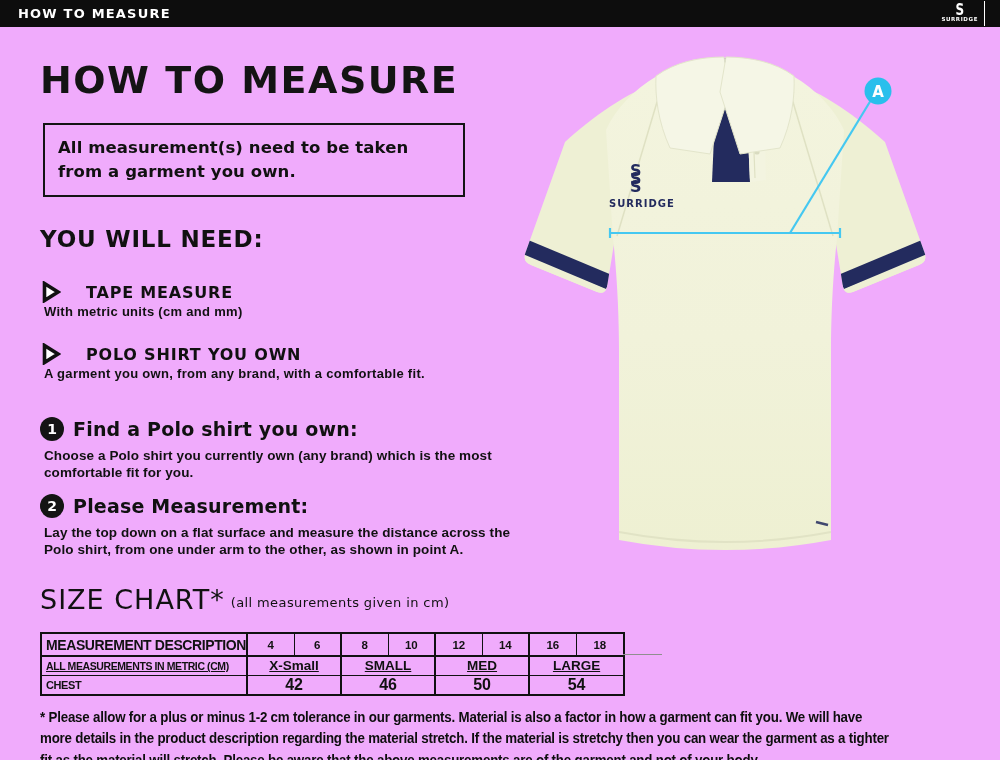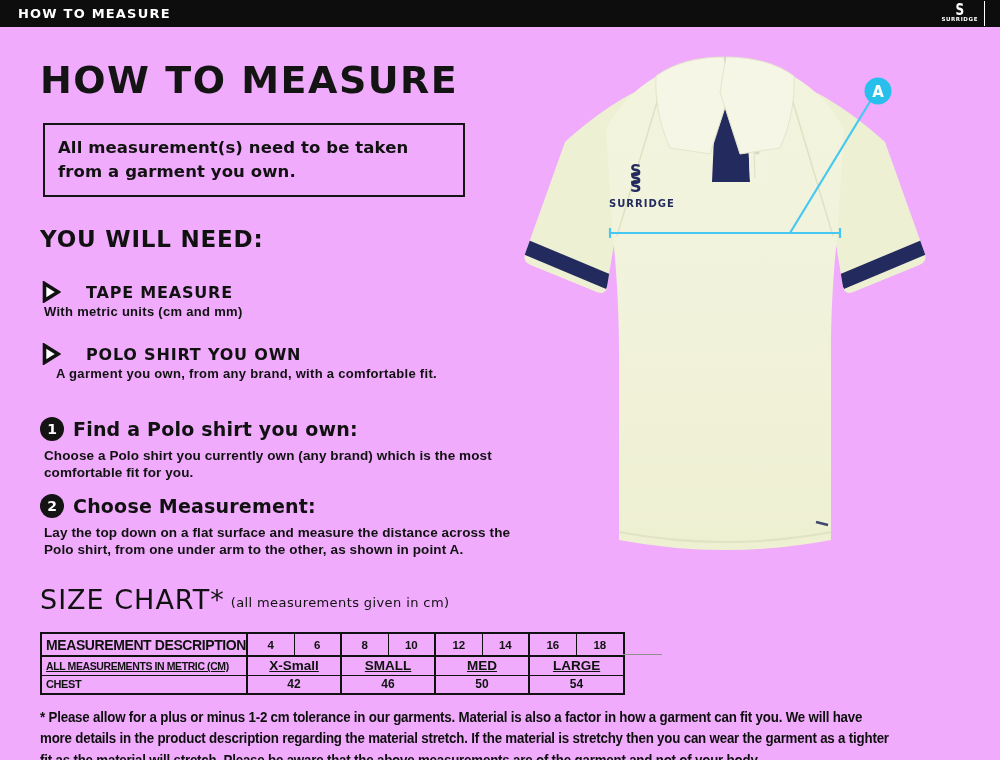--- a/index.html
+++ b/index.html
@@ -36,21 +36,21 @@
   .h3 { left:40px; top:584px; font-family:"DejaVu Sans", sans-serif; font-weight:normal; font-size:27px; letter-spacing:1px; }
   .h3 .sub { font-size:13px; letter-spacing:0.4px; margin-left:6px; vertical-align:2px; }
 
   table.size { border-collapse:collapse; table-layout:fixed; border:2.5px solid #111; }
   table.size td { border:1.5px solid #111; font-weight:bold; text-align:center; overflow:hidden; white-space:nowrap; }
   table.size .lbl { text-align:left; padding-left:4px; border-right-width:2.5px; letter-spacing:-0.4px; }
   table.size tr.r1 td { height:23px; font-size:11.5px; border-bottom-width:2px; }
   table.size tr.r1 td.lbl { font-size:14px; font-family:"Liberation Sans", sans-serif; }
   table.size tr.r2 td { height:19px; font-size:13.5px;text-decoration:underline; }
   table.size tr.r2 td.lbl { font-size:10.5px; }
-  table.size tr.r3 td { height:19px; font-size:12px; }
+  table.size tr.r3 td { height:19px; font-size:16px; }
   table.size tr.r3 td.lbl { font-size:11px; }
   table.size td.grp { border-left-width:2.5px; }
 
   .ext-line { left:623px; top:654px; width:39px; height:1px; background:#8f8f8f; }
 
   .footnote { left:40px; top:707px; width:900px; font-weight:bold; font-size:14px; line-height:1.52; letter-spacing:-0.2px; transform:scaleX(0.95); transform-origin:left top; color:#0e0e0e; }
 
   
   .shirt-wrap { left:505px; top:30px; width:480px; height:545px; }
 </style>
@@ -81,31 +81,31 @@
     <span class="need-label">TAPE MEASURE</span>
   </div>
   <div class="abs need-desc" style="left:44px; top:304px;">With metric units (cm and mm)</div>
 
   <div class="abs need-item" style="left:42px; top:343px;">
     <svg class="tri" width="19" height="22" viewBox="0 0 19 22">
       <path d="M2.5,2.5 L16,11 L2.5,19.5 Z" fill="#fff" stroke="#111" stroke-width="3.6" stroke-linejoin="miter"></path>
     </svg>
     <span class="need-label">POLO SHIRT YOU OWN</span>
   </div>
-  <div class="abs need-desc" style="left:56px; top:366px;">A garment you own, from any brand, with a comfortable fit.</div>
+  <div class="abs need-desc" style="left:44px; top:366px;">A garment you own, from any brand, with a comfortable fit.</div>
 
   <div class="abs step-head" style="left:40px; top:417px;">
     <span class="step-num">1</span>
     <span class="step-title">Find a Polo shirt you own:</span>
   </div>
   <div class="abs step-desc" style="left:44px; top:447px;">Choose a Polo shirt you currently own (any brand) which is the most comfortable fit for you.</div>
 
   <div class="abs step-head" style="left:40px; top:494px;">
     <span class="step-num">2</span>
-    <span class="step-title">Choose Measurement:</span>
+    <span class="step-title">Please Measurement:</span>
   </div>
   <div class="abs step-desc" style="left:44px; top:524px;">Lay the top down on a flat surface and measure the distance across the Polo shirt, from one under arm to the other, as shown in point A.</div>
 
   <div class="abs h3">
     <span>SIZE CHART*</span><span class="sub">(all measurements given in cm)</span>
   </div>
 
   <table class="size abs" style="left:40px; top:632px;">
     <colgroup>
       <col style="width:205px;">

